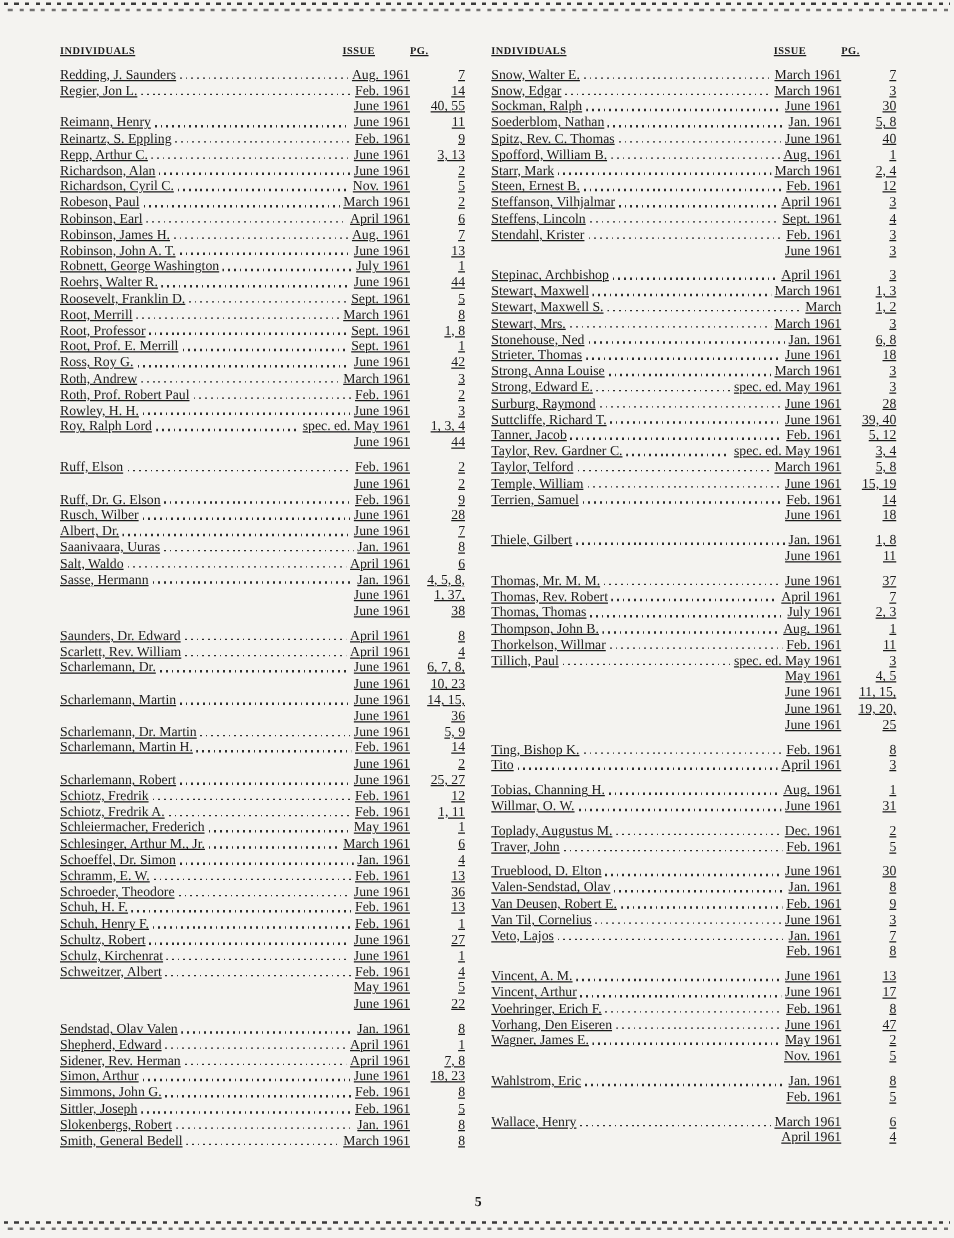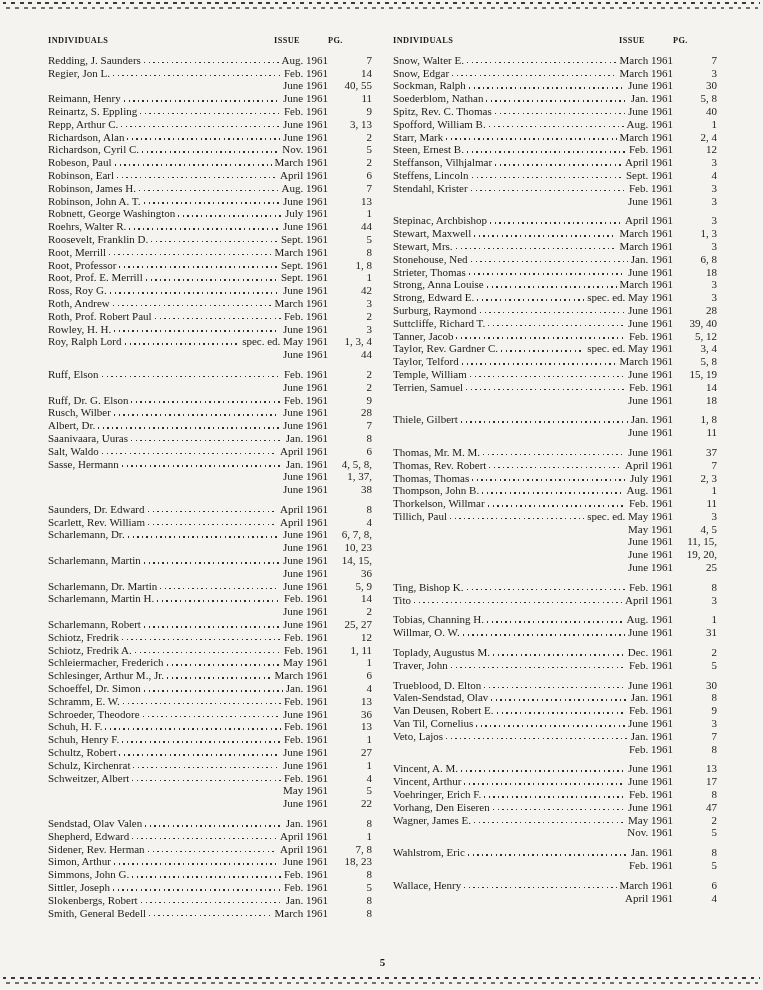--- a/index.html
+++ b/index.html
@@ -14,21 +14,21 @@
   .page { position: absolute; inset: 0; }
   .perforation { position: absolute; left: 3px; right: 3px; }
   .perforation.top { top: 2px; }
   .perforation.bottom { bottom: 3px; }
   .perf-row {
     height: 2px; margin-bottom: 3px;
     background: repeating-linear-gradient(90deg, rgba(25,25,25,.85) 0 3.5px, transparent 3.5px 8.5px);
   }
   .perf-row.offset { background-position: 4px 0; opacity: .7; }
   .content { position: absolute; top: 36px; left: 48px; width: 669px; }
-  .columns { display: flex; gap: 21px; }
+  .columns { display: flex; gap: 21px; text-decoration: underline; }
   .col { width: 324px; }
   .col-header {
     display: flex; align-items: flex-end;
     font-size: 8.3px; font-weight: 700; letter-spacing: .4px;
     margin-bottom: 8px;
   }
   .h-name { flex: 1 1 auto; }
   .h-issue { flex: 0 0 auto; padding-right: 28px; }
   .h-pg { flex: 0 0 44px; text-align: left; padding-right: 4px; }
   .line {
@@ -568,20 +568,26 @@
                 <span class="issue">April 1961</span>
                 <span class="pg">3</span>
               </div>
               <div class="line">
                 <span class="name">Stewart, Maxwell</span>
                 <span class="leader"></span>
                 <span class="issue">March 1961</span>
                 <span class="pg">1, 3</span>
               </div>
               <div class="line">
+                <span class="name">Stewart, Maxwell S.</span>
+                <span class="leader"></span>
+                <span class="issue">March</span>
+                <span class="pg">1, 2</span>
+              </div>
+              <div class="line">
                 <span class="name">Stewart, Mrs.</span>
                 <span class="leader"></span>
                 <span class="issue">March 1961</span>
                 <span class="pg">3</span>
               </div>
               <div class="line">
                 <span class="name">Stonehouse, Ned</span>
                 <span class="leader"></span>
                 <span class="issue">Jan. 1961</span>
                 <span class="pg">6, 8</span>

